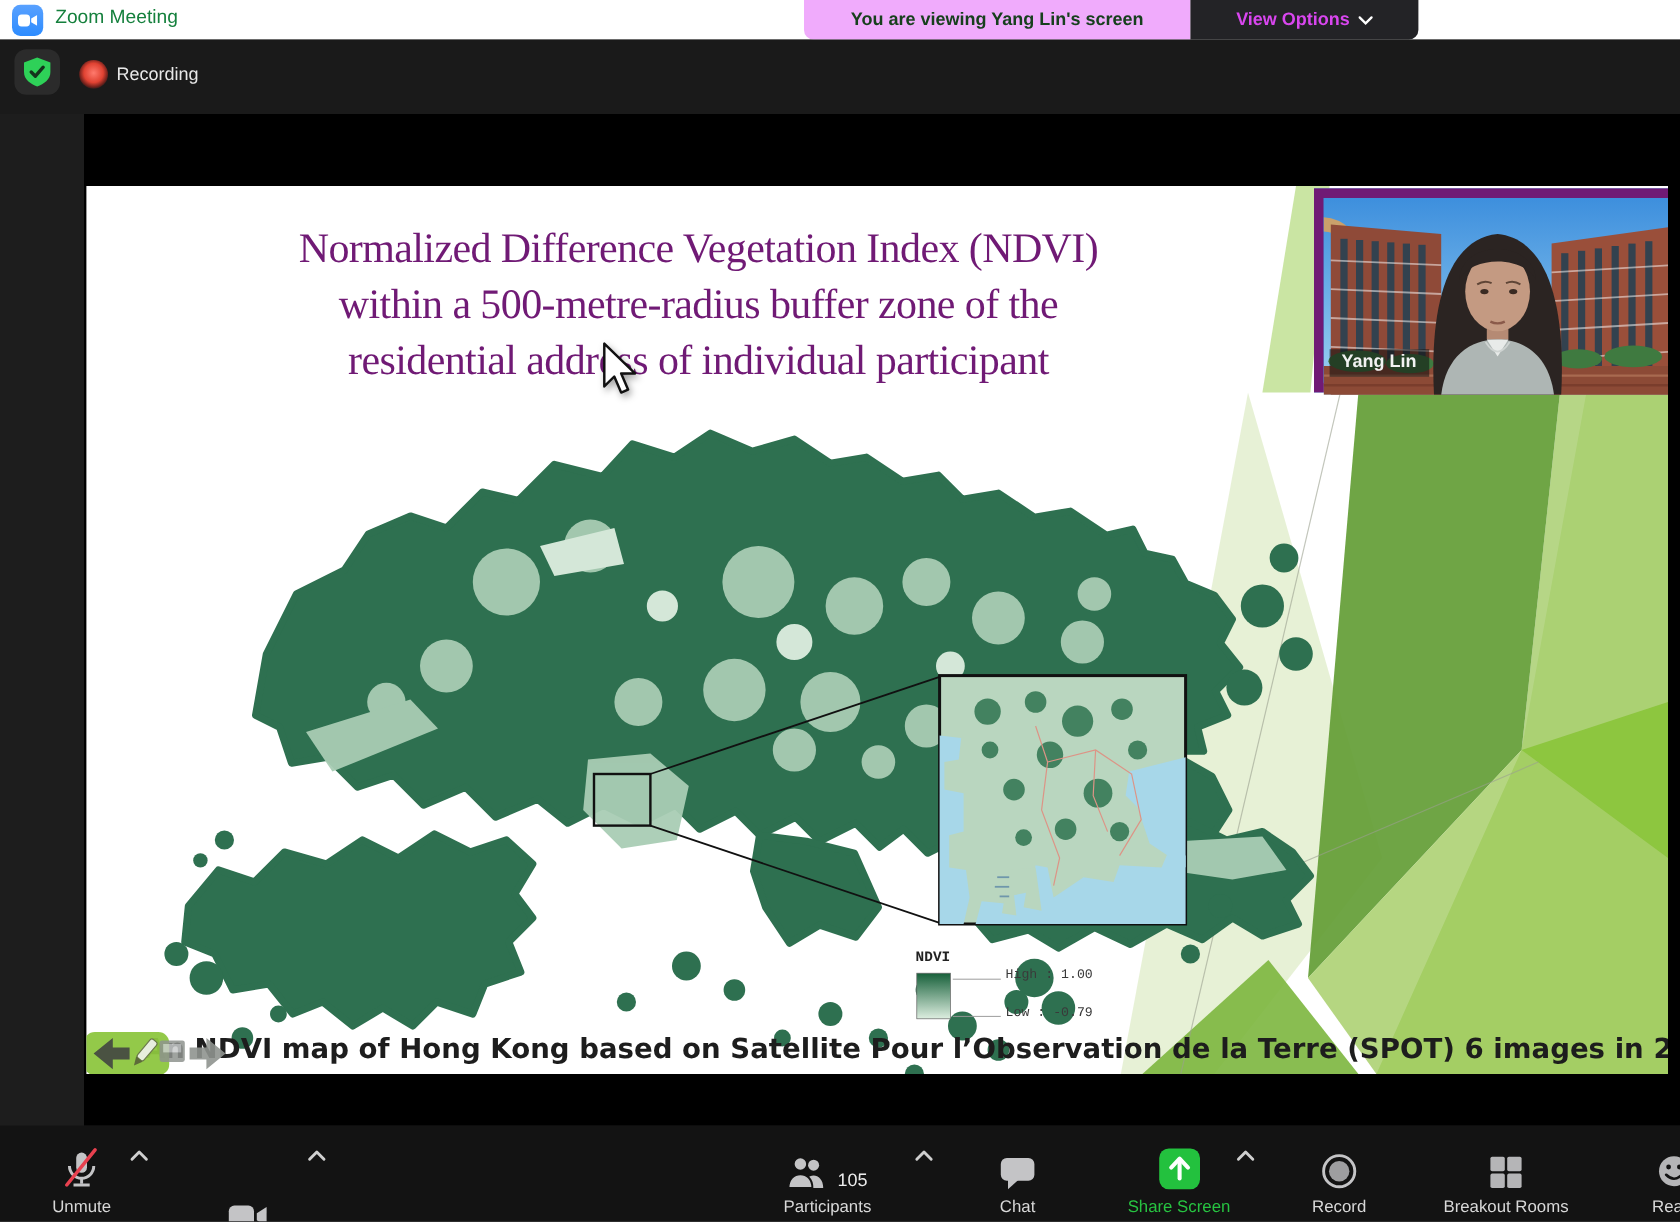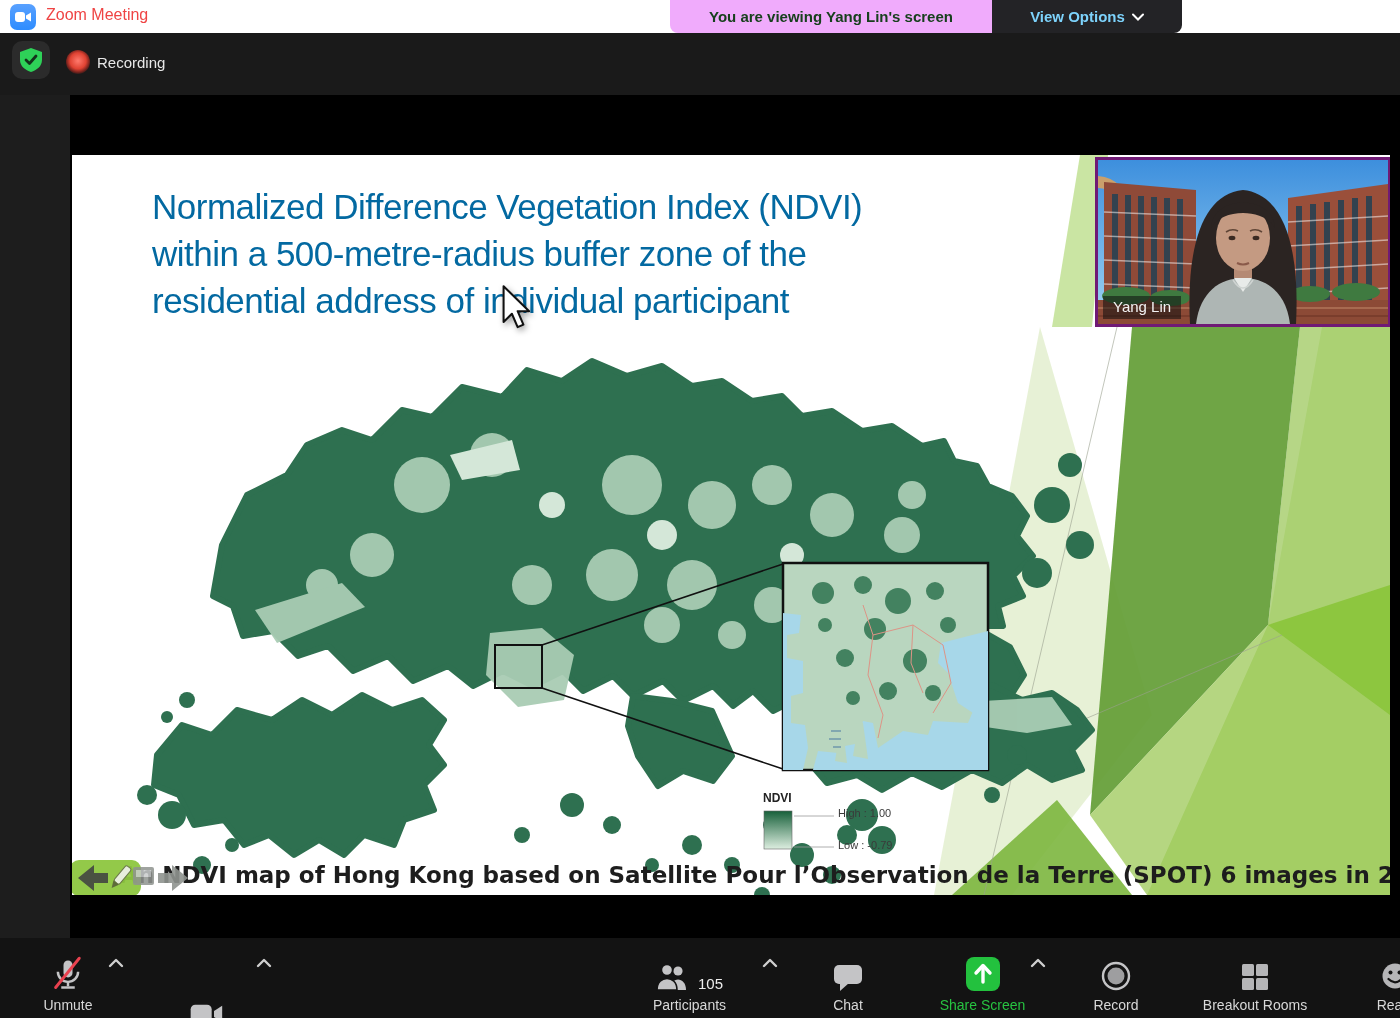--- a/index.html
+++ b/index.html
@@ -4,54 +4,54 @@
 <style>
   html,body{margin:0;padding:0;background:#1d1d1d;}
   #app{position:relative;width:1400px;height:1018px;overflow:hidden;background:#1d1d1d;
        font-family:"Liberation Sans",sans-serif;}
   .abs{position:absolute;}
 
   
   #titlebar{left:0;top:0;width:1400px;height:33px;background:#ffffff;}
   #zoom-app-icon{left:10px;top:4px;width:26px;height:26px;border-radius:7px;
      background:linear-gradient(180deg,#59a1ff,#2d8cff);display:flex;align-items:center;justify-content:center;}
-  #app-title{left:46px;top:6px;font-size:16px;color:#ef4444;}
+  #app-title{left:46px;top:6px;font-size:16px;color:#15803d;}
   #viewing-banner{left:670px;top:0;width:322px;height:33px;background:#f0abfc;
      border-radius:0 0 0 8px;display:flex;align-items:center;justify-content:center;
      font-size:15px;font-weight:bold;color:#17401d;}
   #view-options{left:992px;top:0;width:190px;height:33px;background:#232326;border-radius:0 0 8px 0;
-     display:flex;align-items:center;justify-content:center;gap:7px;font-size:15px;font-weight:bold;color:#7dd3fc;cursor:pointer;}
+     display:flex;align-items:center;justify-content:center;gap:7px;font-size:15px;font-weight:bold;color:#d946ef;cursor:pointer;}
 
   
   #meetingbar{left:0;top:33px;width:1400px;height:62px;background:#1a1a1a;}
   #shield-box{left:12px;top:8px;width:38px;height:38px;background:#2b2b2b;border-radius:10px;
      display:flex;align-items:center;justify-content:center;}
   #rec-dot{left:66px;top:17px;width:24px;height:24px;border-radius:50%;
      background:radial-gradient(circle at 50% 45%,#ff7a6d 0%,#e04232 45%,rgba(190,40,30,.55) 65%,rgba(190,40,30,0) 78%);}
   #rec-label{left:97px;top:21px;font-size:15px;color:#e8e8e8;}
 
   
   #share-area{left:70px;top:95px;width:1330px;height:843px;background:#000;}
   #slide{left:2px;top:60px;width:1318px;height:740px;background:#fff;overflow:hidden;}
-  #slide-title{left:80px;top:28px;width:860px;z-index:5;color:#0369a1;font-family:Liberation Sans, sans-serif;
-     font-size:35px;line-height:47px;letter-spacing:-0.5px;}
+  #slide-title{left:80px;top:28px;width:860px;z-index:5;color:#701a75;font-family:Liberation Serif, serif;
+     font-size:35px;line-height:47px;letter-spacing:-0.5px;text-align:center;}
   #slide-caption{left:48px;top:707px;z-index:5;white-space:nowrap;color:#1d1d1d;font-weight:bold;
      font-family:"DejaVu Sans",sans-serif;font-size:23px;}
-  .legend-text{z-index:5;font-family:Liberation Sans, sans-serif;color:#3a3a3a;}
+  .legend-text{z-index:5;font-family:Liberation Mono, monospace;color:#3a3a3a;}
   #legend-title{left:691px;top:636px;font-size:12px;font-weight:bold;color:#222;}
   #legend-high{left:766px;top:652px;font-size:11px;}
   #legend-low{left:766px;top:684px;font-size:11px;}
   #decor-svg{left:0;top:0;z-index:1;}
   #map-svg{left:0;top:0;z-index:2;}
   #nav-popup{left:-2px;top:703px;z-index:6;}
   #cursor{left:428px;top:130px;z-index:9;filter:drop-shadow(2px 3px 3px rgba(0,0,0,.35));}
 
   
   #video-thumb{left:1023px;top:2px;width:296px;height:170px;z-index:7;box-sizing:border-box;
-     border:3px solid #701a75;background:#3d8fdd;cursor:pointer;}
+     border:8px solid #701a75;background:#3d8fdd;cursor:pointer;font-weight:bold;}
   #name-tag{left:5px;bottom:5px;background:rgba(15,15,15,.55);color:#f2f2f2;
      font-size:15px;padding:2px 10px 4px 10px;}
 
   
   #toolbar{left:0;top:938px;width:1400px;height:80px;background:#131313;}
   .tb-item{position:absolute;top:12px;height:80px;display:flex;flex-direction:column;align-items:center;cursor:pointer;}
   .tb-icon{height:42px;display:flex;align-items:flex-end;justify-content:center;}
   .tb-label{margin-top:5px;font-size:14px;color:#d8d8d8;white-space:nowrap;}
   .tb-chevron{position:absolute;top:20px;cursor:pointer;}
   .pcount{font-size:15px;color:#ececec;margin-left:8px;}

